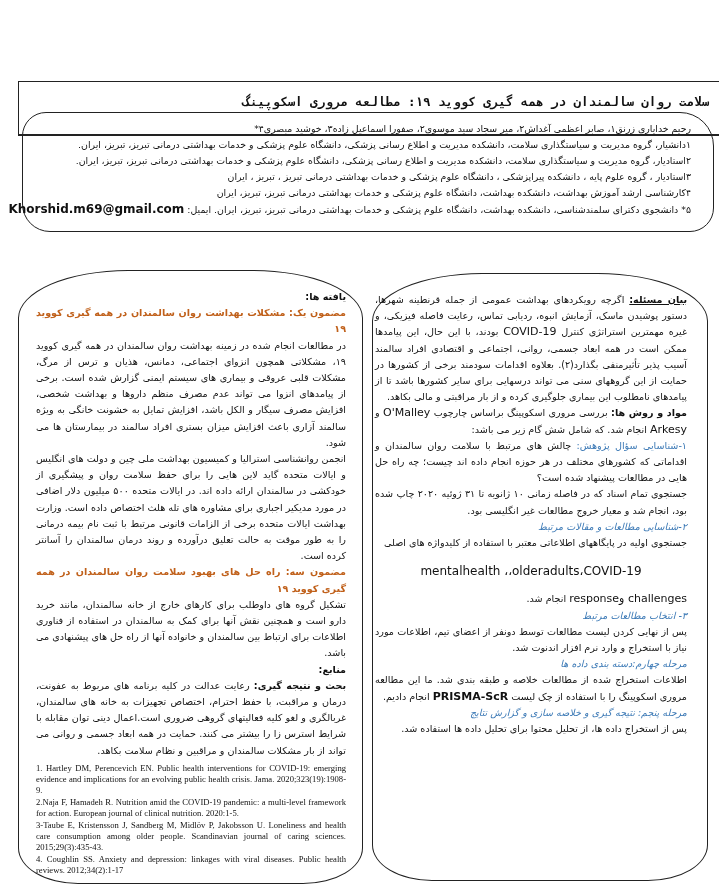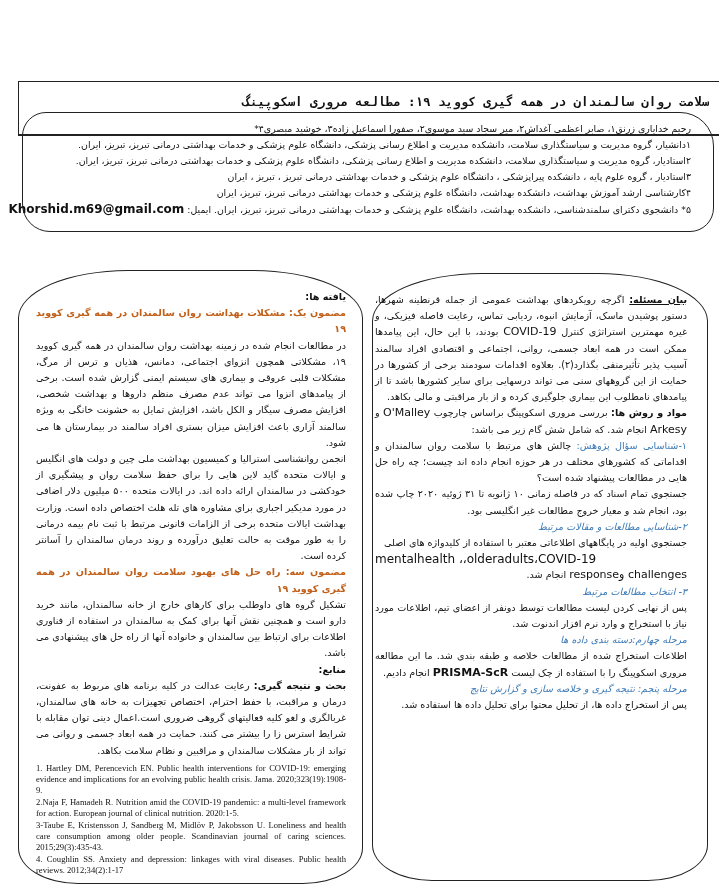--- a/index.html
+++ b/index.html
@@ -21,21 +21,21 @@
   .col-left .col-inner { left: 17px; right: 16px; top: 18px; }
   .col-right .col-inner { left: 2px; right: 20px; top: 18px; }
   .p { margin: 0; }
   .bold { font-weight: bold; }
   .heading-or { color: #c0601a; font-weight: bold; }
   .heading-blue { color: #3a78b5; font-style: italic; }
   .latin { direction: ltr; unicode-bidi: embed; font-size: 11px; }
   .refs { direction: ltr; text-align: justify; font-family: "Liberation Serif", serif; font-size: 8.6px;
           line-height: 11px; margin-top: 4px; }
   .refs p { margin: 0 0 1px 0; }
-  .keywords { direction: ltr; display: flex; justify-content: flex-start; font-size: 12px; margin: 0; }
+  .keywords { direction: ltr; display: flex; justify-content: center; font-size: 12px; margin: 12px; }
 </style>
 </head>
 <body>
 
 <div class="title-box">
   <div class="title">سلامت روان سالمندان در همه گیری کووید ۱۹: مطالعه مروری اسکوپینگ</div>
 </div>
 
 <div class="authors-box">
   <div class="authors">

